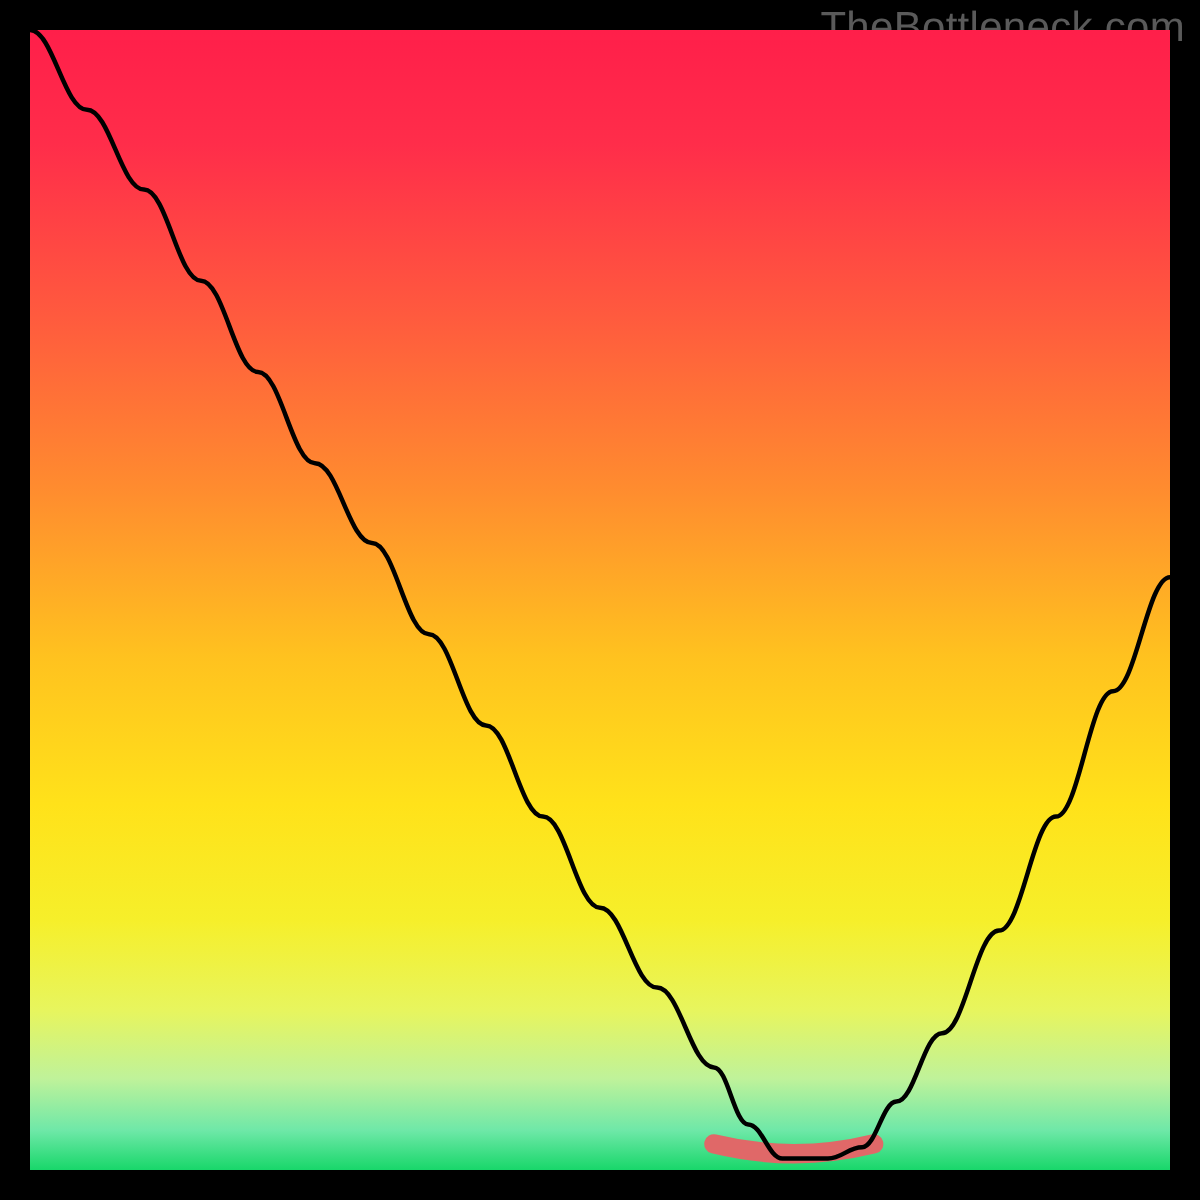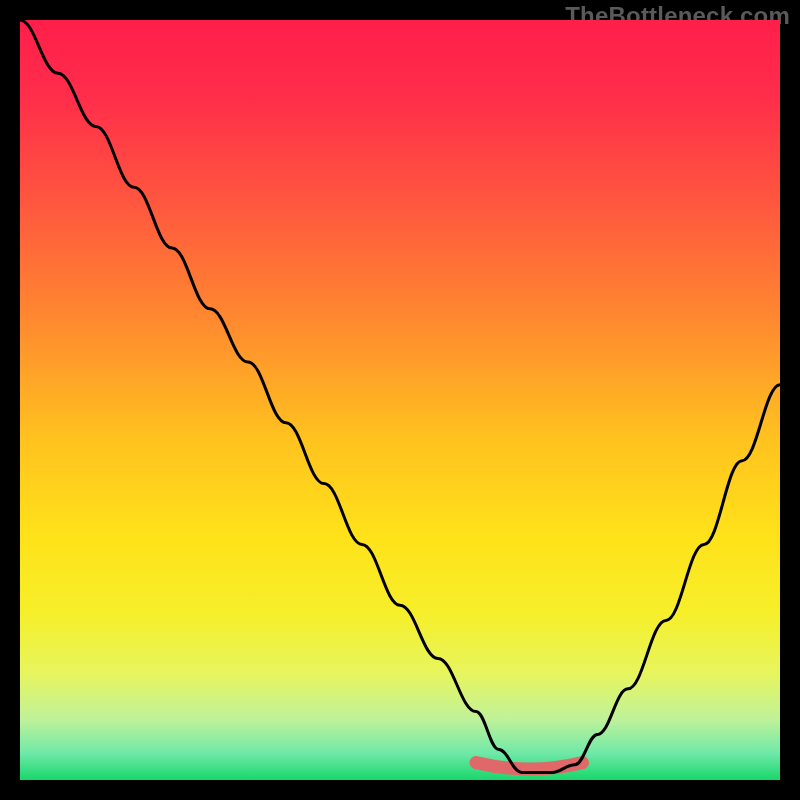--- a/index.html
+++ b/index.html
@@ -37,22 +37,22 @@
     left: 0;
     top: 0;
     width: 100%;
     height: 100%;
   }
   .watermark {
     position: absolute;
     top: 2px;
     right: 10px;
     color: #5a5a5a;
-    font-size: 24px;
-    font-weight: 700;
+    font-size: 28px;
+    font-weight: 400;
     letter-spacing: 0.2px;
     user-select: none;
   }
 </style>
 </head>
 <body>
 
 <div class="frame">
 
   <div class="watermark">TheBottleneck.com</div>

